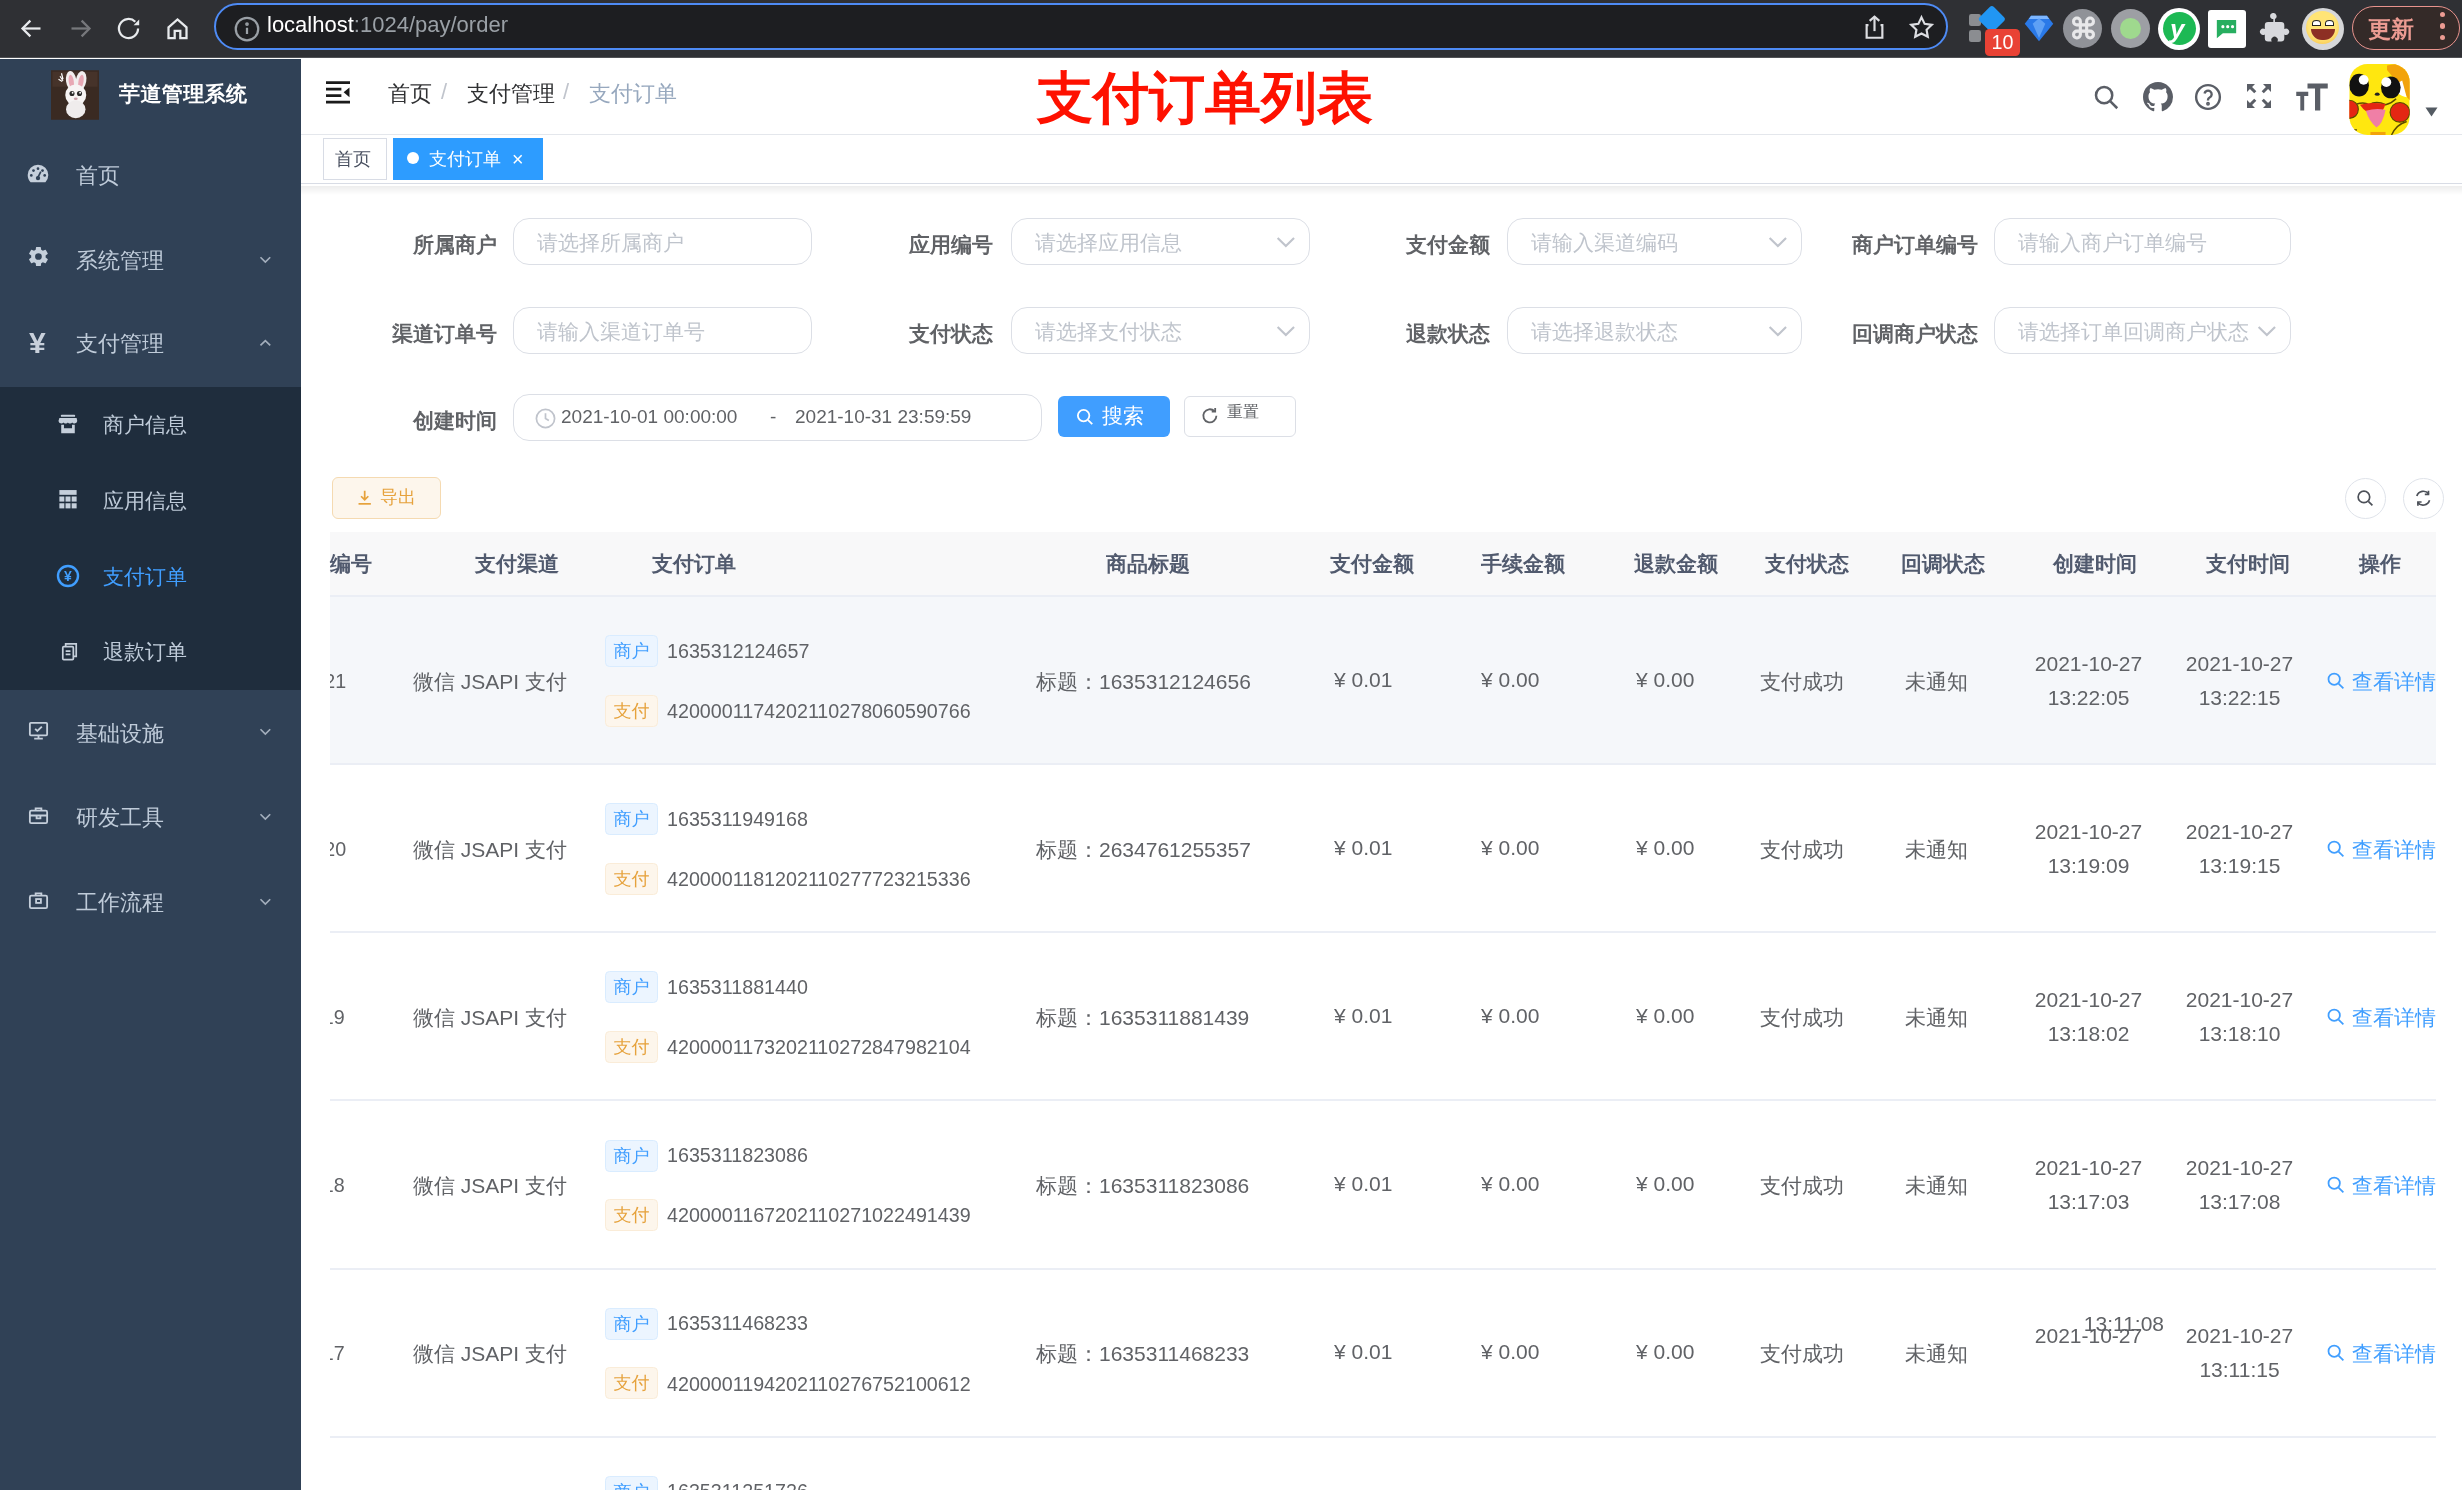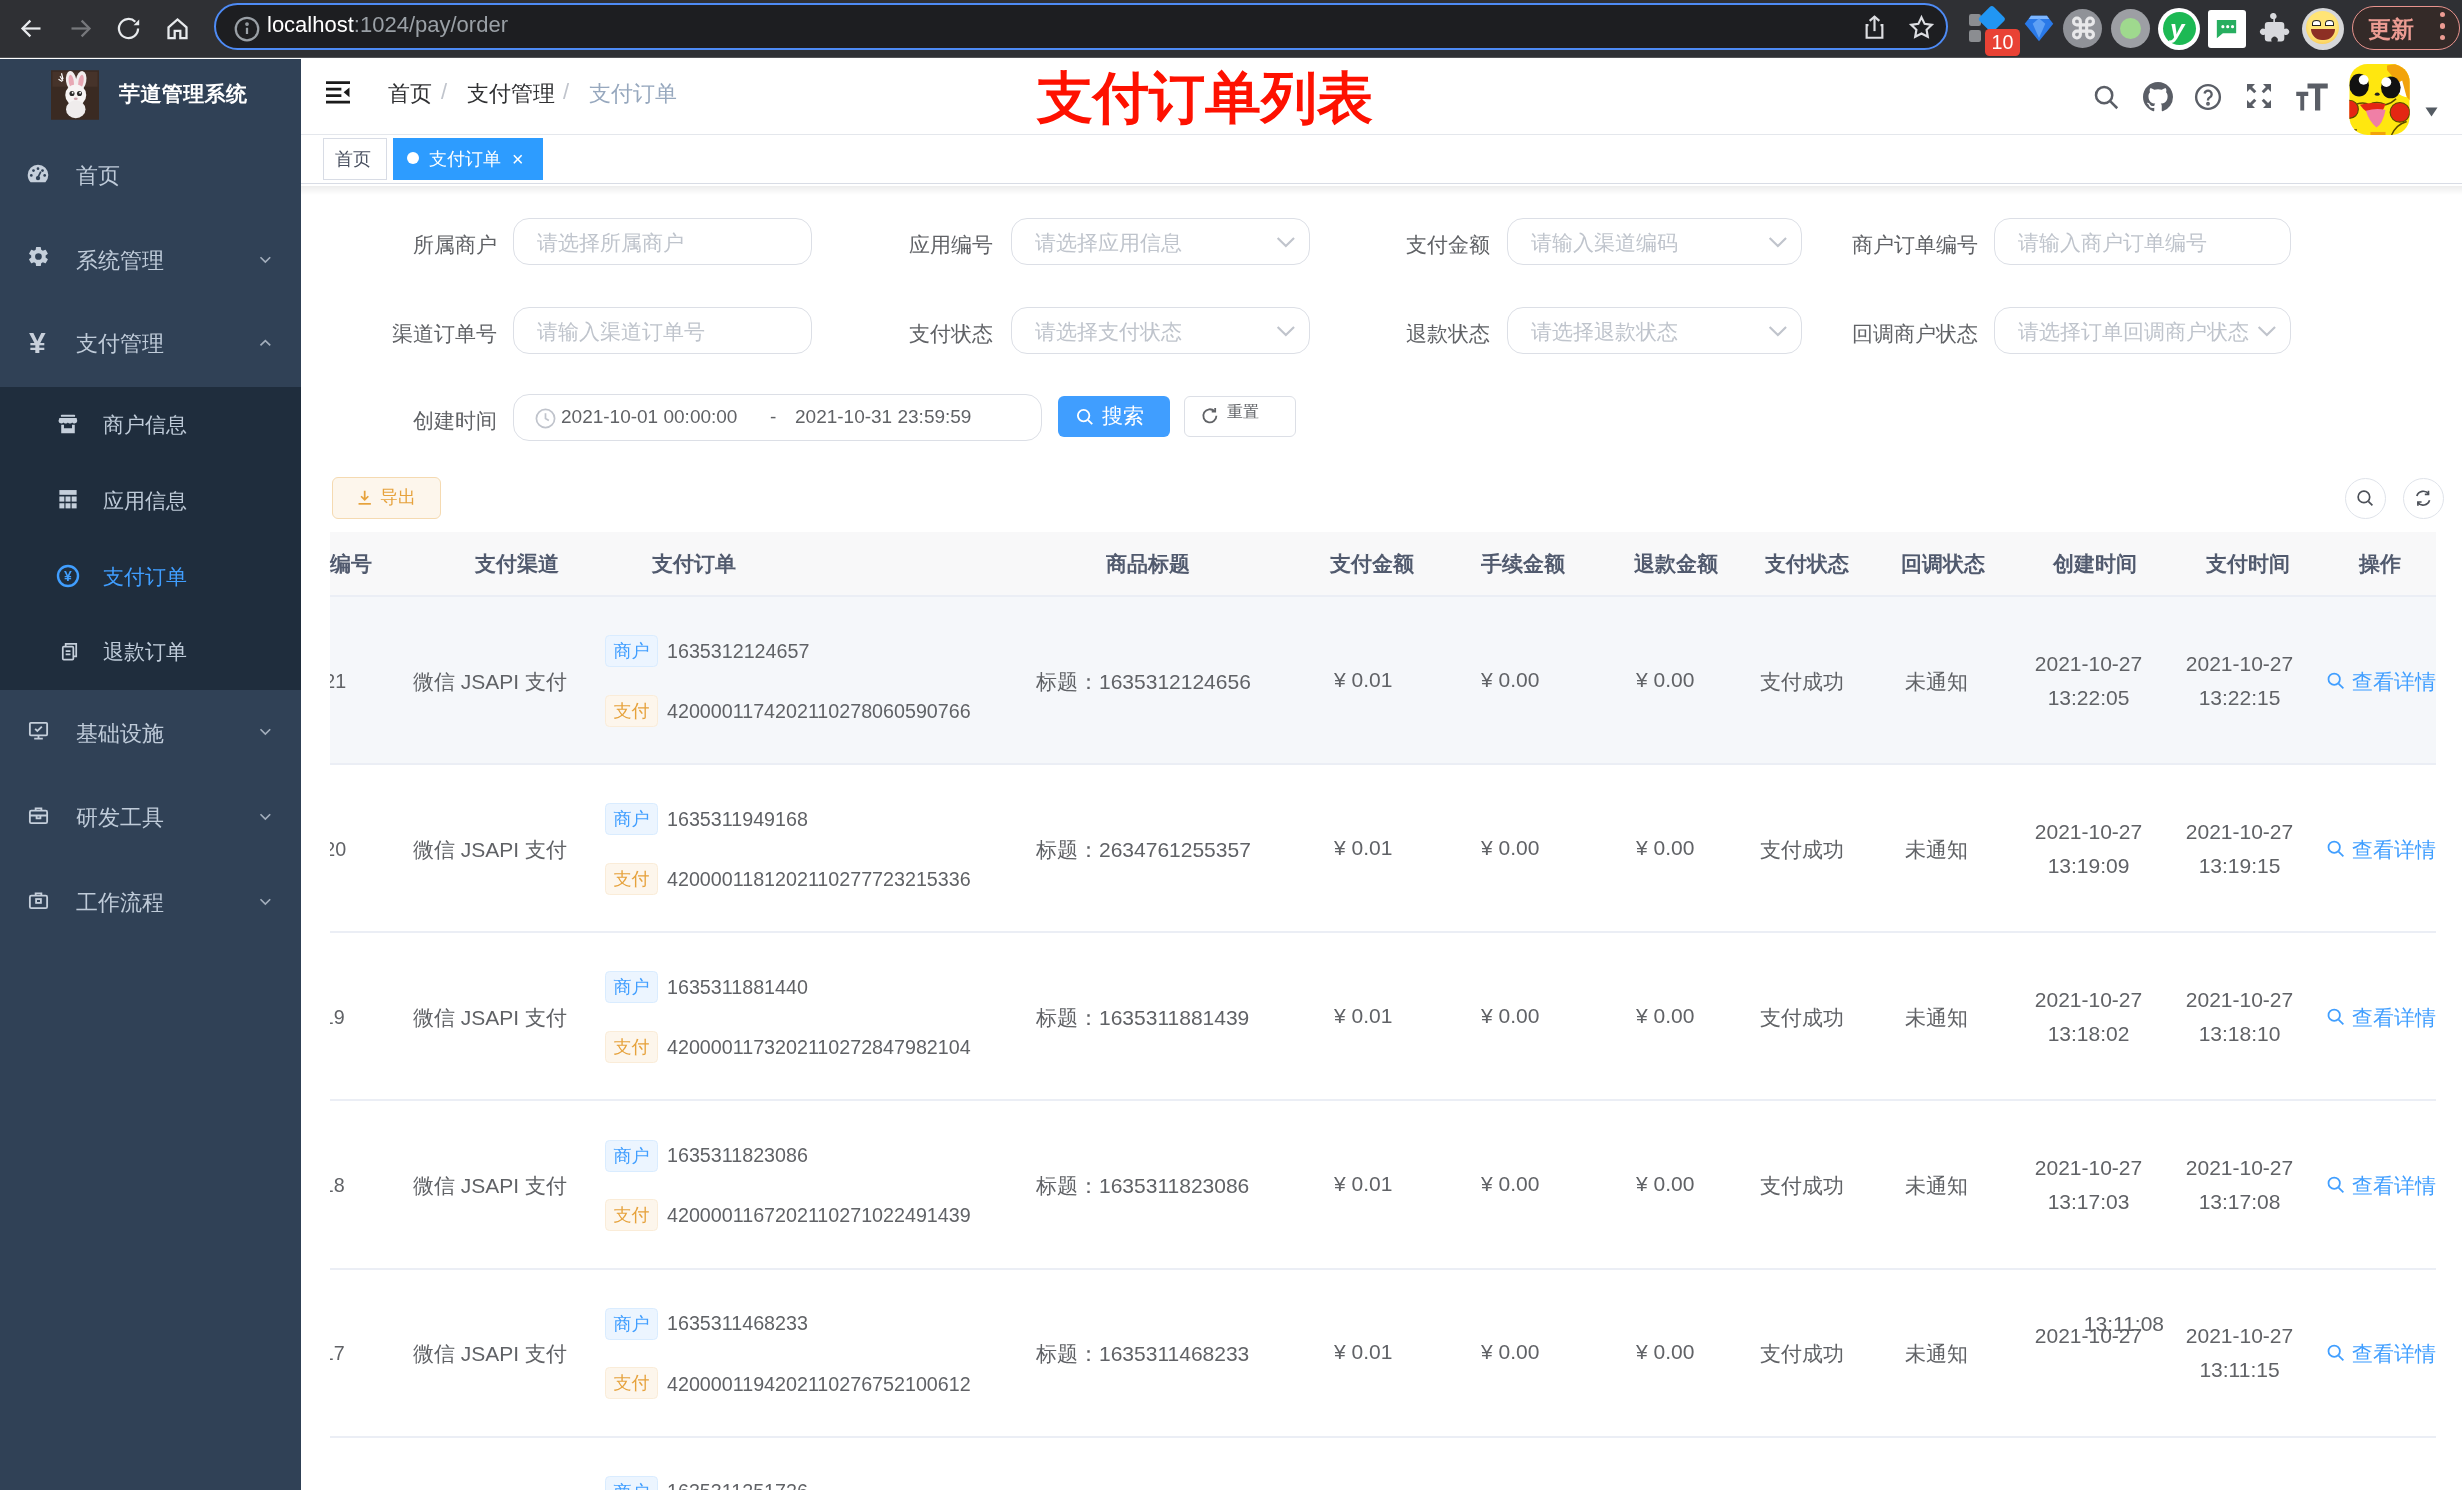--- a/index.html
+++ b/index.html
@@ -14,21 +14,21 @@
   
   #sidebar { left:0; top:59px; width:301px; height:1431px; background:#304156; }
   #submenu { position:absolute; left:0; top:328px; width:301px; height:303px; background:#1f2d3d; }
   .mi-text { position:absolute; left:76px; font-size:22px; color:#bfcbd9; }
   .smi-text { position:absolute; left:103px; font-size:21px; color:#bfcbd9; }
   
   #navbar { left:301px; top:59px; width:2161px; height:76px; background:#fff; border-bottom:1.5px solid #e4e7ec; }
   #tagsbar { left:301px; top:136px; width:2161px; height:48px; background:#fff; border-bottom:1.5px solid #d8dce5; }
   #tagshadow { left:301px; top:186px; width:2161px; height:9px; background:linear-gradient(rgba(0,0,0,0.07), rgba(0,0,0,0)); }
   
-  .flabel { position:absolute; font-size:21px; font-weight:400; color:#606266; text-align:right; }
+  .flabel { position:absolute; font-size:21px; font-weight:700; color:#606266; text-align:right; }
   .finput { position:absolute; height:47px; background:#fff; border:1.5px solid #dcdfe6; border-radius:16px; }
   .ph { position:absolute; left:23px; top:9.8px; font-size:21px; color:#bfc4cc; white-space:nowrap; }
   .sel-arrow { position:absolute; right:13.6px; top:17.4px; }
   
   .cell { position:absolute; font-size:21px; color:#606266; white-space:nowrap; }
   .hcell { position:absolute; font-size:21px; font-weight:700; color:#515a6e; white-space:nowrap; }
   .tag { position:absolute; width:53px; height:32px; border-radius:4.5px; font-size:18px; text-align:center; line-height:30px; }
   .tag-b { background:#ecf5ff; border:1.5px solid #d9ecff; color:#409eff; }
   .tag-y { background:#fdf6ec; border:1.5px solid #faecd8; color:#e6a23c; }
   .rowline { position:absolute; left:330px; width:2106px; height:1.5px; background:#ebeef5; }

